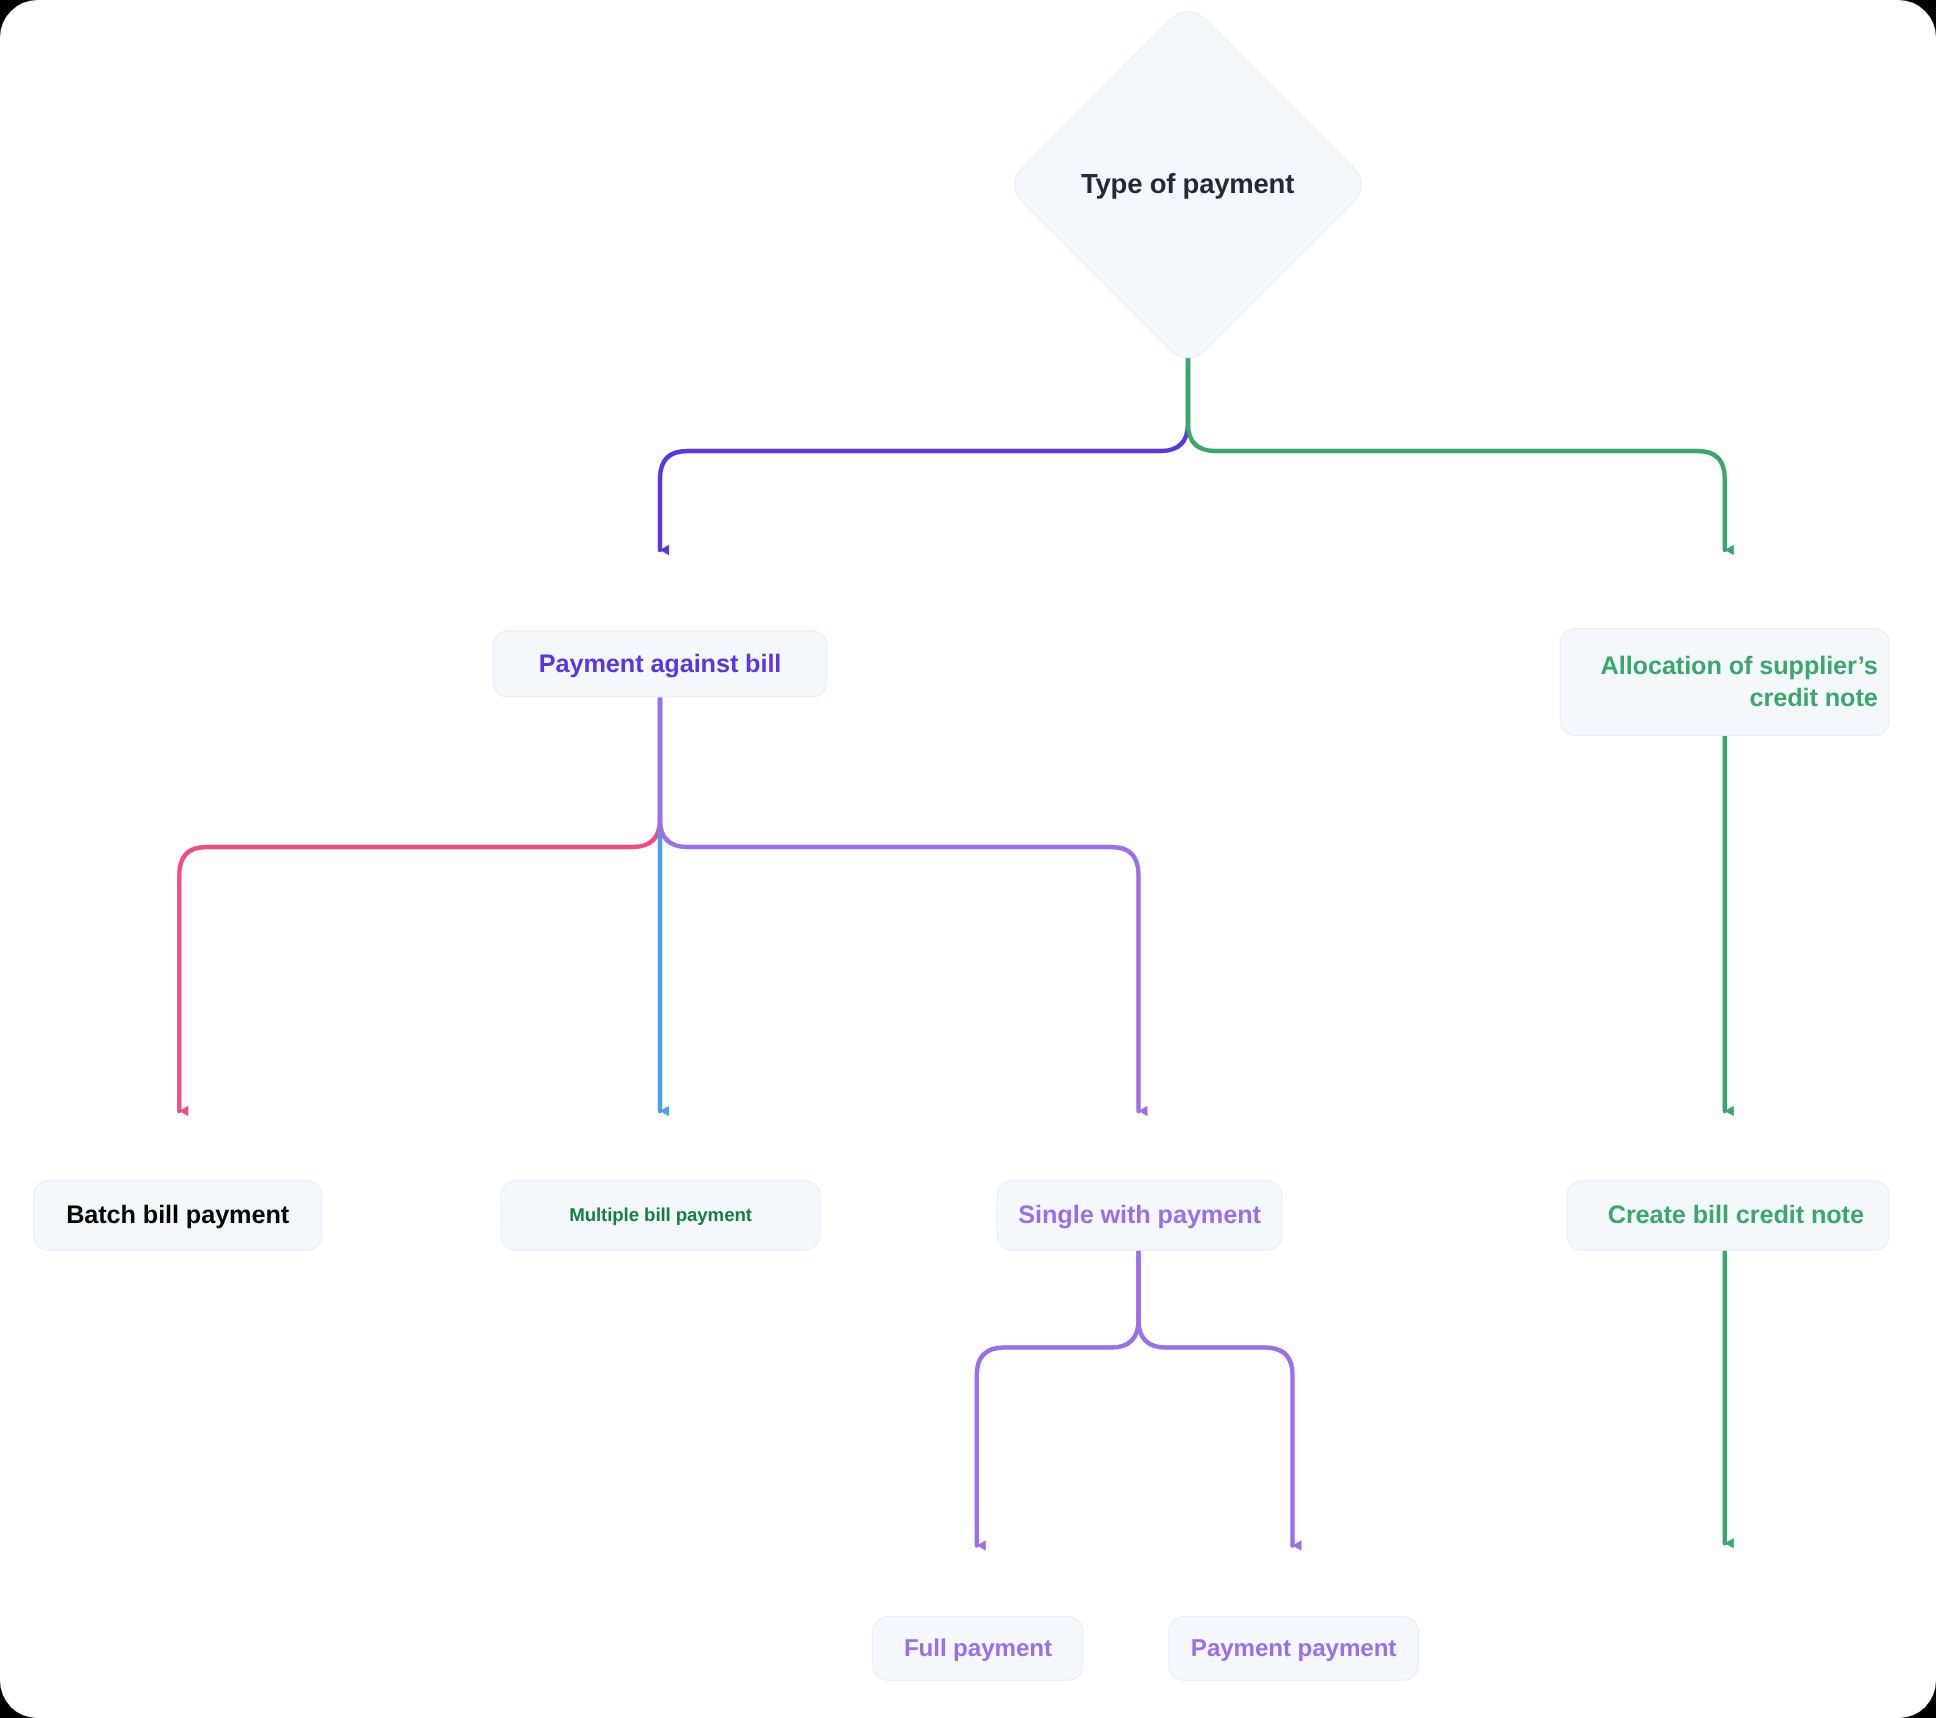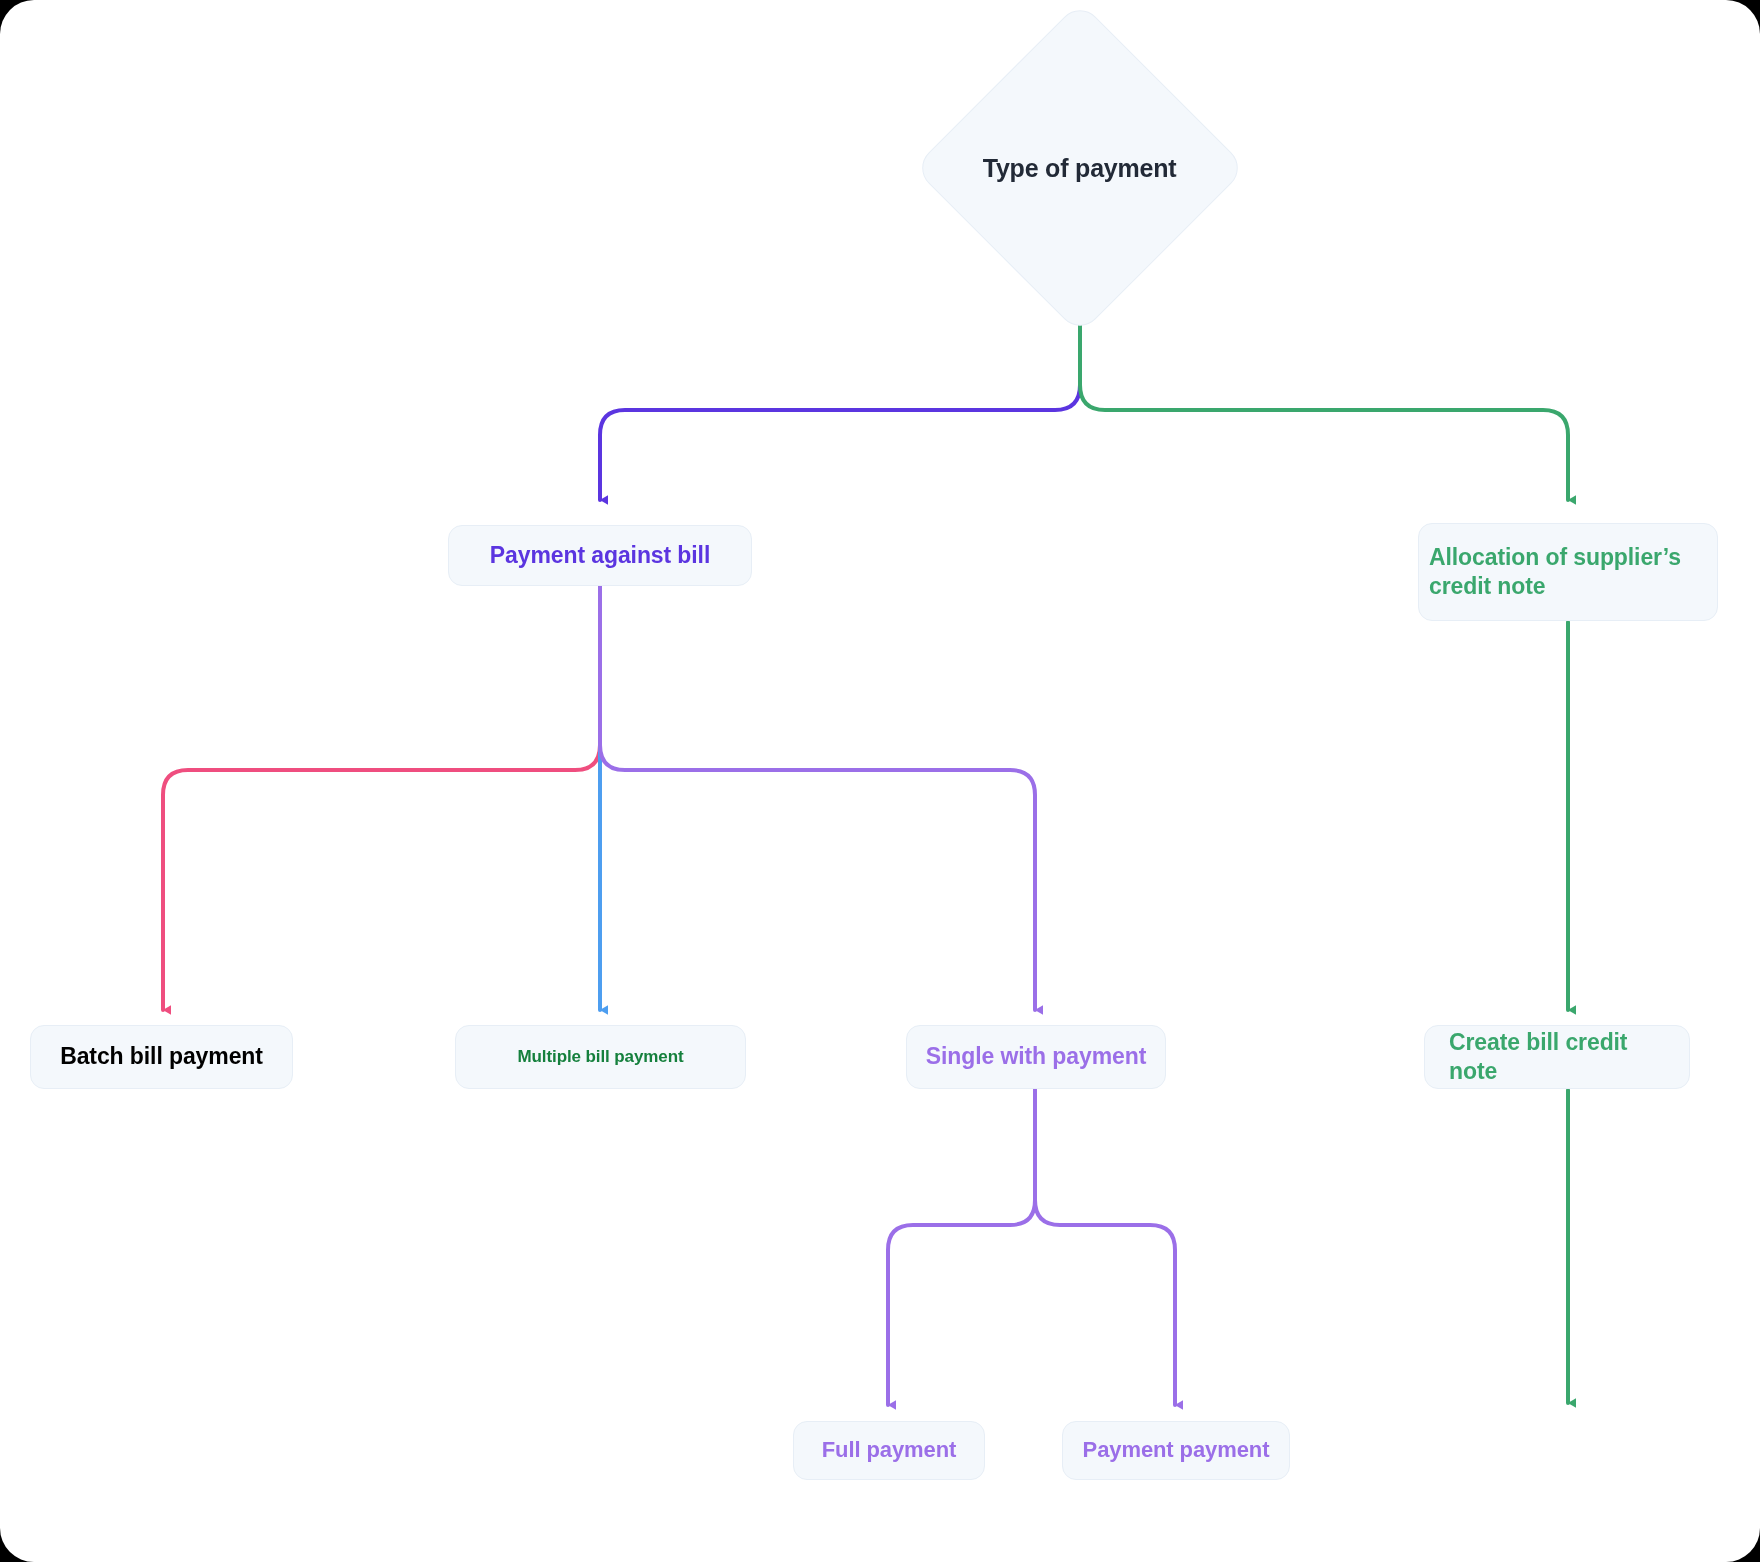--- a/index.html
+++ b/index.html
@@ -28,25 +28,26 @@
   }
   .node {
     position: absolute;
     box-sizing: border-box;
     background: #f4f8fc;
     border: 1.5px solid #e7eef6;
     border-radius: 14px;
     display: flex;
     align-items: center;
     justify-content: center;
-    text-align: left;
+    text-align: right;
     font-weight: bold;
     line-height: 1.28;
     letter-spacing: -0.1px;
     padding: 4px 10px;
+    margin-top: 48px;
   }
   .decision {
     position: absolute;
     box-sizing: border-box;
     background: #f4f8fc;
     border: 1.5px solid #e7eef6;
     border-radius: 22px;
     transform: rotate(45deg);
     display: flex;
     align-items: center;
@@ -121,21 +122,21 @@
   </div>
 
   <div class="node" id="node-multiple-bill-payment" style="left:455px; top:1025px; width:291px; height:64px; font-size:17px; color:#15803d;">
     <span>Multiple bill payment</span>
   </div>
 
   <div class="node" id="node-single-bill-payment" style="left:906px; top:1025px; width:260px; height:64px; font-size:23px; color:#9b6fe8;">
     <span>Single with payment</span>
   </div>
 
-  <div class="node" id="node-create-bill-credit-note" style="left:1424px; top:1025px; width:266px; height:64px; font-size:23px; color:#3aa76d;padding-left:24px;">
+  <div class="node" id="node-create-bill-credit-note" style="left:1424px; top:1025px; width:294px; height:64px; font-size:23px; color:#3aa76d;padding-left:24px;">
     <span>Create bill credit note</span>
   </div>
 
   <div class="node" id="node-full-payment" style="left:793px; top:1421px; width:192px; height:59px; font-size:22px; color:#9b6fe8;">
     <span>Full payment</span>
   </div>
 
   <div class="node" id="node-partial-payment" style="left:1062px; top:1421px; width:228px; height:59px; font-size:22px; color:#9b6fe8;">
     <span>Payment payment</span>
   </div>

